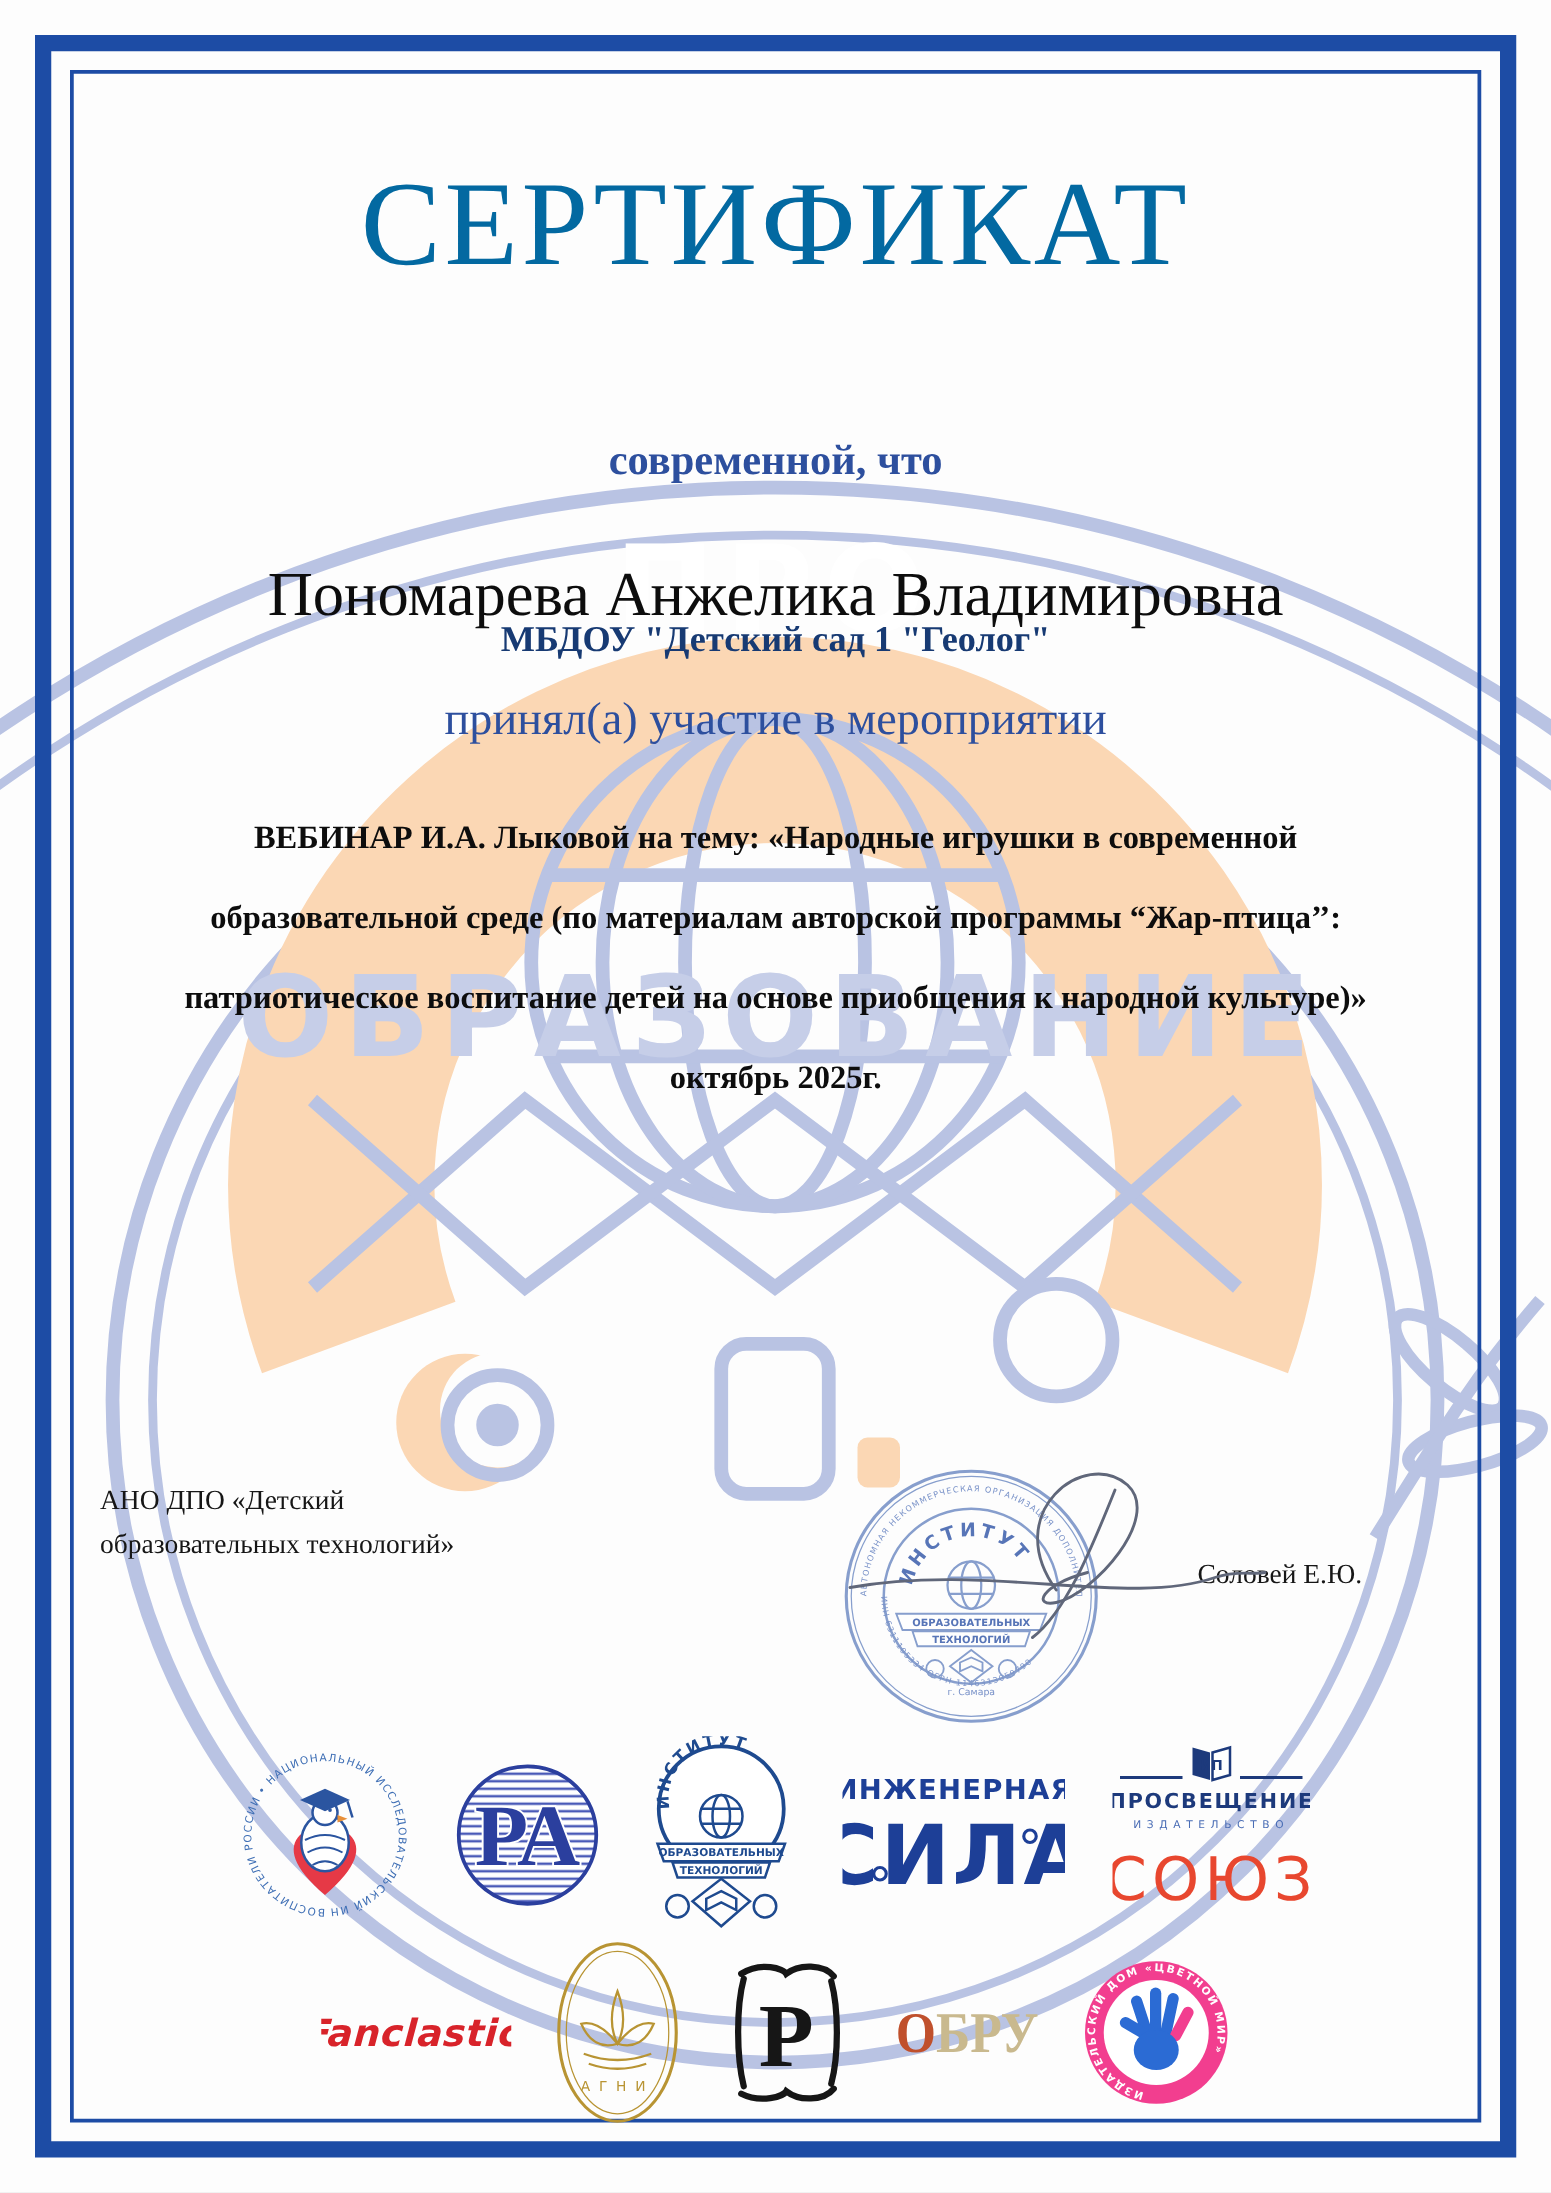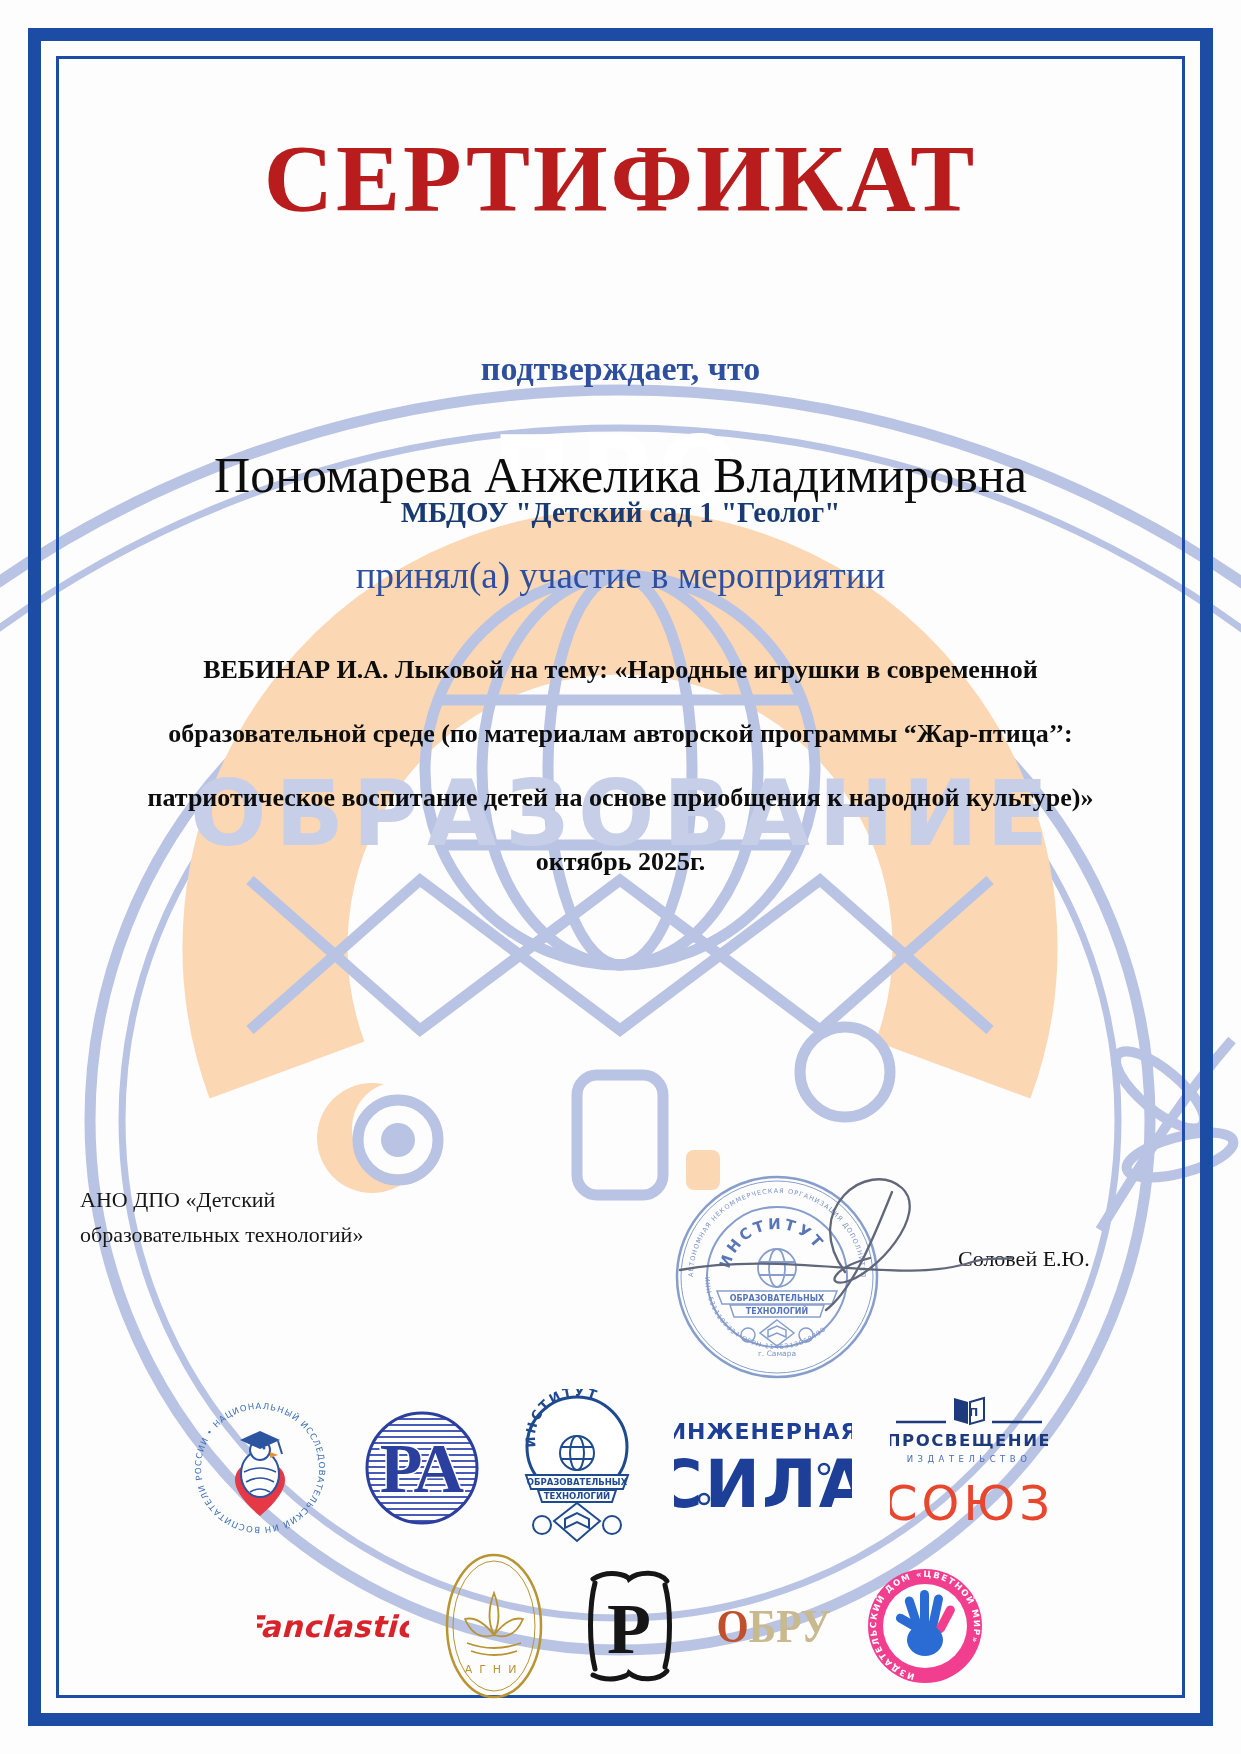--- a/index.html
+++ b/index.html
@@ -3,21 +3,21 @@
 <meta charset="utf-8">
 <style>
   html,body{margin:0;padding:0;background:#e8e8e8;}
   .page{position:relative;width:1241px;height:1754px;margin:0 auto;background:#fdfdfd;overflow:hidden;
         font-family:"Liberation Serif",serif;}
   .frame-outer{position:absolute;inset:28px;border:13px solid #1d4ca5;pointer-events:none;}
   .frame-inner{position:absolute;inset:56px;border:3px solid #1d4ca5;pointer-events:none;}
   .watermark{position:absolute;left:0;top:0;z-index:0;}
   .content{position:absolute;inset:0;z-index:2;}
   .t-center{position:absolute;left:0;width:100%;text-align:center;}
-  .title{top:126px;font-weight:bold;font-size:96px;line-height:1.1;color:#b91c1c;letter-spacing:3px;}
+  .title{top:126px;font-weight:normal;font-size:96px;line-height:1.1;color:#0369a1;letter-spacing:3px;}
   .confirms{top:350px;font-weight:bold;font-size:34px;color:#2d4f9e;}
   .recipient{top:446px;font-weight:normal;font-size:50px;color:#0d0d0d;}
   .organization{top:496px;font-weight:bold;font-size:29px;color:#173a73;}
   .participation{top:554px;font-weight:normal;font-size:37px;color:#2d4f9e;}
   .event{position:absolute;top:638px;left:145px;width:951px;text-align:center;
          font-weight:bold;font-size:26px;line-height:64px;color:#0d0d0d;}
   .director{position:absolute;left:80px;top:1182px;font-size:22px;line-height:35px;color:#161616;}
   .signer{position:absolute;left:958px;top:1246px;font-size:22px;color:#161616;}
   .stamp{position:absolute;left:672px;top:1172px;z-index:2;opacity:.92;}
   .signature{position:absolute;left:640px;top:1150px;z-index:3;}
@@ -66,21 +66,21 @@
       <ellipse cx="1180" cy="1155" rx="55" ry="18" transform="rotate(-15 1180 1155)"></ellipse>
       <path d="M1100 1230 C1150 1150 1180 1100 1232 1040"></path>
     </g>
   </svg>
 
   <div class="frame-outer"></div>
   <div class="frame-inner"></div>
 
   <div class="content">
     <div class="t-center title">СЕРТИФИКАТ</div>
-    <div class="t-center confirms">подтверждает, что</div>
+    <div class="t-center confirms">современной, что</div>
     <div class="t-center recipient">Пономарева Анжелика Владимировна</div>
     <div class="t-center organization">МБДОУ "Детский сад 1 "Геолог"</div>
     <div class="t-center participation">принял(а) участие в мероприятии</div>
     <div class="event">ВЕБИНАР И.А. Лыковой на тему: «Народные игрушки в современной образовательной среде (по материалам авторской программы “Жар-птица’’: патриотическое воспитание детей на основе приобщения к народной культуре)» октябрь 2025г.</div>
 
     <div class="director">
       <div>АНО ДПО «Детский</div>
       <div>образовательных технологий»</div>
     </div>
     <div class="signer">Соловей Е.Ю.</div>

